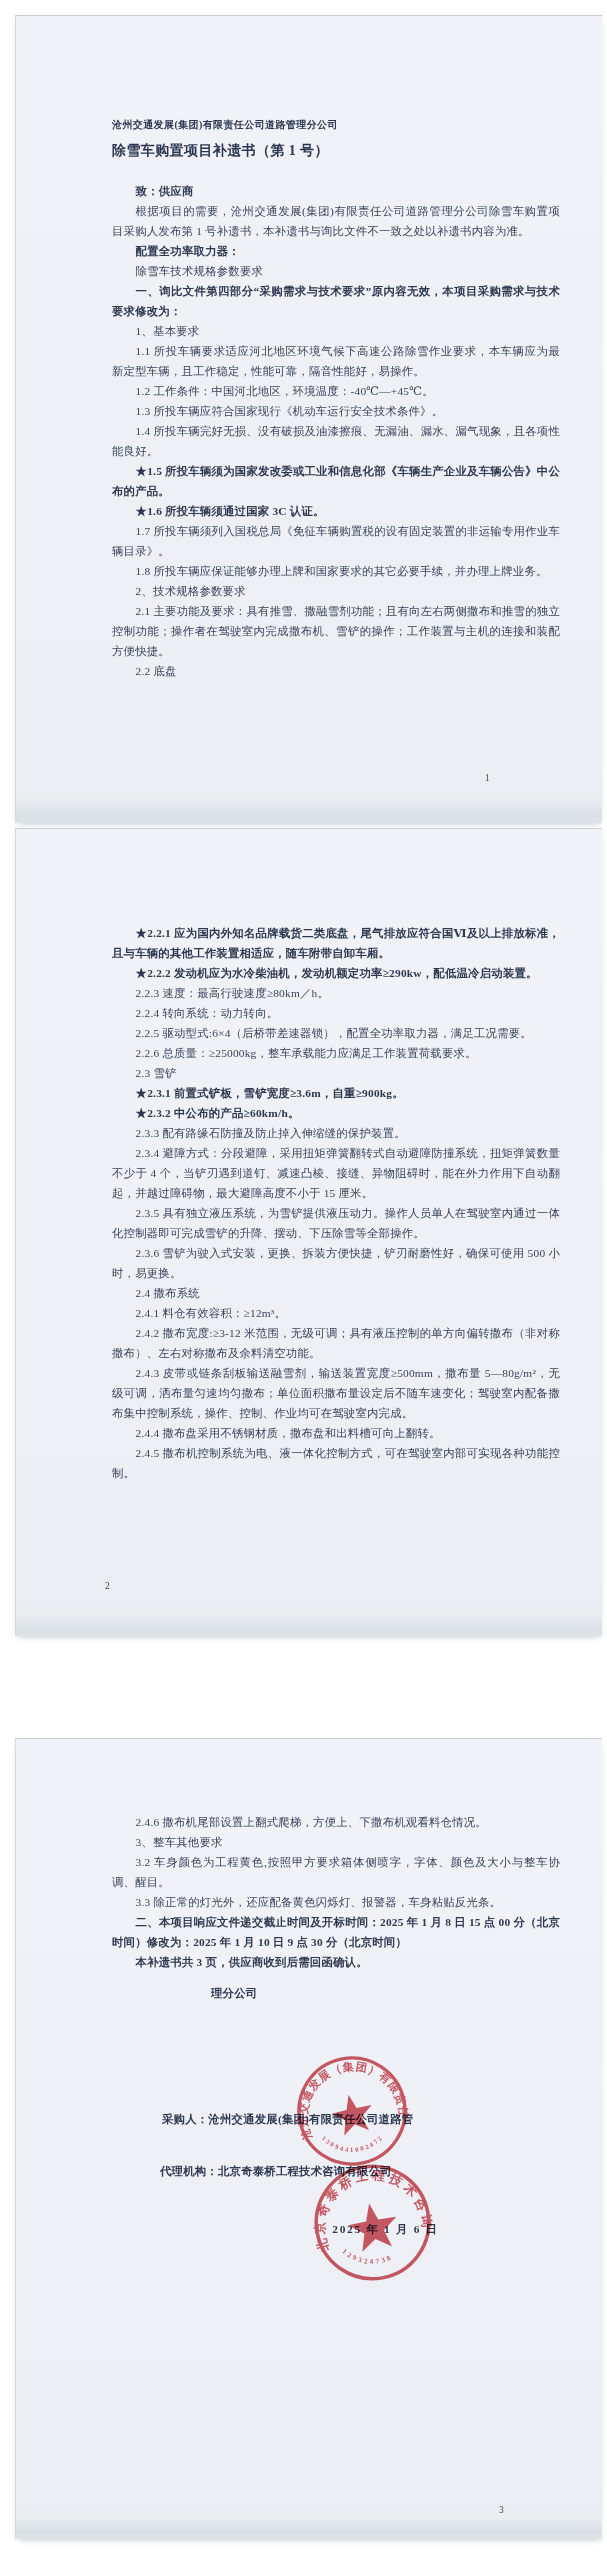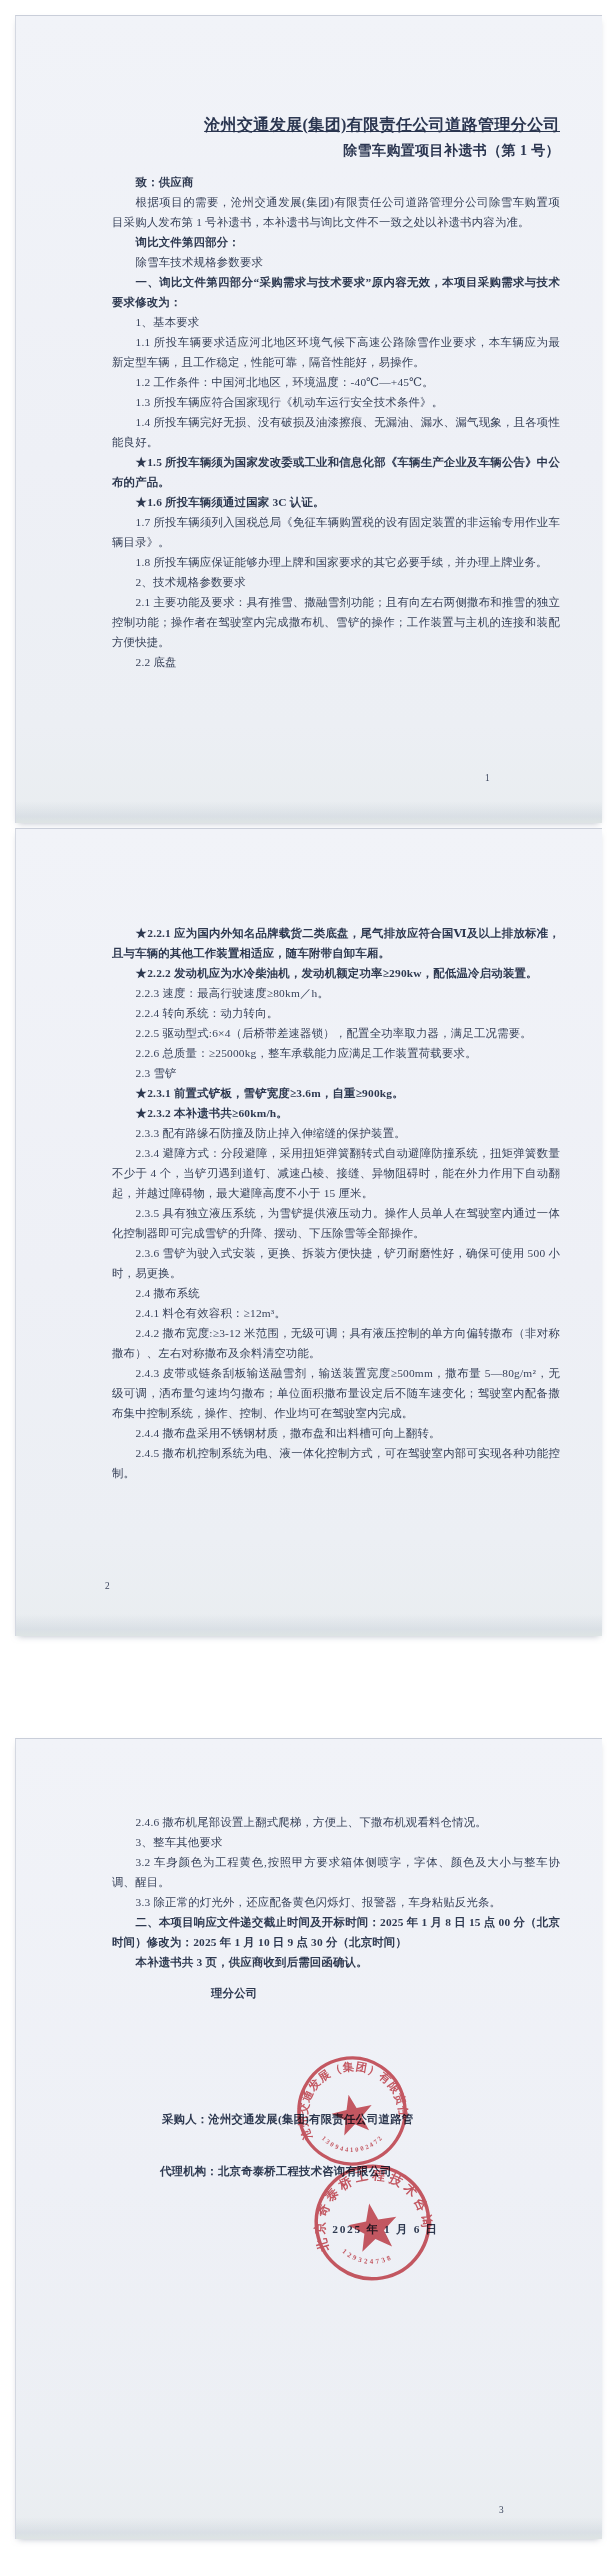--- a/index.html
+++ b/index.html
@@ -27,26 +27,26 @@
   #p1 .content{padding:96px 42px 0 96px;}
   #p2 .content{padding:94px 42px 0 96px;}
   #p3 .content{padding:73px 42px 0 96px;}
   .para{
     margin:0;font-size:11.4px;line-height:20px;color:#39435a;
     text-align:justify;text-indent:23.6px;letter-spacing:0.2px;
   }
   .para.b{font-weight:bold;color:#2e3950;}
   .para.nj{text-align:left;}
   .para.t1{
-    text-align:right;text-indent:0;font-weight:bold;color:#2b3650;
-    font-size:16px;line-height:26px;letter-spacing:0.4px;text-decoration:underline;
+    text-align:left;text-indent:0;font-weight:bold;color:#2b3650;
+    font-size:10px;line-height:26px;letter-spacing:0.4px;
   }
   .para.t2{
-    text-align:right;text-indent:0;font-weight:bold;color:#2b3650;
-    font-size:14px;line-height:25px;margin-bottom:9px;letter-spacing:0.4px;
+    text-align:left;text-indent:0;font-weight:bold;color:#2b3650;
+    font-size:14px;line-height:25px;margin-bottom:18px;letter-spacing:0.4px;
   }
   .para.sg1{margin-top:106px;margin-left:50px;text-indent:0;text-align:left;font-weight:bold;color:#2e3950;}
   .para.sg2{margin-top:11px;margin-left:99px;text-indent:0;text-align:left;font-weight:bold;color:#2e3950;}
   .para.sg3{margin-top:32px;margin-left:48px;text-indent:0;text-align:left;font-weight:bold;color:#2e3950;}
   .para.sg4{margin-top:38px;margin-left:99px;text-indent:0;text-align:center;font-weight:bold;color:#2e3950;letter-spacing:1.7px;}
   .page-number{
     position:absolute;font-size:9.3px;color:#3a445c;line-height:10px;
   }
   #p1 .page-number{left:469px;top:757px;}
   #p2 .page-number{left:89px;top:752px;}
@@ -62,21 +62,21 @@
 </style>
 </head>
 <body>
 
 <section class="page" id="p1">
   <div class="content">
       <p class="para t1">沧州交通发展(集团)有限责任公司道路管理分公司</p>
       <p class="para t2">除雪车购置项目补遗书（第 1 号）</p>
       <p class="para b nj">致：供应商</p>
       <p class="para">根据项目的需要，沧州交通发展(集团)有限责任公司道路管理分公司除雪车购置项目采购人发布第 1 号补遗书，本补遗书与询比文件不一致之处以补遗书内容为准。</p>
-      <p class="para b nj">询比文件第四部分：</p>
+      <p class="para b nj">配置全功率取力器：</p>
       <p class="para nj">除雪车技术规格参数要求</p>
       <p class="para b">一、询比文件第四部分“采购需求与技术要求”原内容无效，本项目采购需求与技术要求修改为：</p>
       <p class="para nj">1、基本要求</p>
       <p class="para">1.1 所投车辆要求适应河北地区环境气候下高速公路除雪作业要求，本车辆应为最 新定型车辆，且工作稳定，性能可靠，隔音性能好，易操作。</p>
       <p class="para nj">1.2 工作条件：中国河北地区，环境温度：-40℃—+45℃。</p>
       <p class="para nj">1.3 所投车辆应符合国家现行《机动车运行安全技术条件》。</p>
       <p class="para">1.4 所投车辆完好无损、没有破损及油漆擦痕、无漏油、漏水、漏气现象，且各项性能良好。</p>
       <p class="para b">★1.5 所投车辆须为国家发改委或工业和信息化部《车辆生产企业及车辆公告》中公布的产品。</p>
       <p class="para b nj">★1.6 所投车辆须通过国家 3C 认证。</p>
       <p class="para">1.7 所投车辆须列入国税总局《免征车辆购置税的设有固定装置的非运输专用作业车辆目录》。</p>
@@ -91,21 +91,21 @@
 <section class="page" id="p2">
   <div class="content">
       <p class="para b">★2.2.1 应为国内外知名品牌载货二类底盘，尾气排放应符合国Ⅵ及以上排放标准，且与车辆的其他工作装置相适应，随车附带自卸车厢。</p>
       <p class="para b">★2.2.2 发动机应为水冷柴油机，发动机额定功率≥290kw，配低温冷启动装置。</p>
       <p class="para nj">2.2.3 速度：最高行驶速度≥80km／h。</p>
       <p class="para nj">2.2.4 转向系统：动力转向。</p>
       <p class="para">2.2.5 驱动型式:6×4（后桥带差速器锁），配置全功率取力器，满足工况需要。</p>
       <p class="para nj">2.2.6 总质量：≥25000kg，整车承载能力应满足工作装置荷载要求。</p>
       <p class="para nj">2.3 雪铲</p>
       <p class="para b nj">★2.3.1 前置式铲板，雪铲宽度≥3.6m，自重≥900kg。</p>
-      <p class="para b nj">★2.3.2 本补遗书共≥60km/h。</p>
+      <p class="para b nj">★2.3.2 中公布的产品≥60km/h。</p>
       <p class="para nj">2.3.3 配有路缘石防撞及防止掉入伸缩缝的保护装置。</p>
       <p class="para">2.3.4 避障方式：分段避障，采用扭矩弹簧翻转式自动避障防撞系统，扭矩弹簧数量不少于 4 个，当铲刃遇到道钉、减速凸棱、接缝、异物阻碍时，能在外力作用下自动翻起，并越过障碍物，最大避障高度不小于 15 厘米。</p>
       <p class="para">2.3.5 具有独立液压系统，为雪铲提供液压动力。操作人员单人在驾驶室内通过一体化控制器即可完成雪铲的升降、摆动、下压除雪等全部操作。</p>
       <p class="para">2.3.6 雪铲为驶入式安装，更换、拆装方便快捷，铲刃耐磨性好，确保可使用 500 小时，易更换。</p>
       <p class="para nj">2.4 撒布系统</p>
       <p class="para nj">2.4.1 料仓有效容积：≥12m³。</p>
       <p class="para">2.4.2 撒布宽度:≥3-12 米范围，无级可调；具有液压控制的单方向偏转撒布（非对称撒布）、左右对称撒布及余料清空功能。</p>
       <p class="para">2.4.3 皮带或链条刮板输送融雪剂，输送装置宽度≥500mm，撒布量 5—80g/m²，无级可调，洒布量匀速均匀撒布；单位面积撒布量设定后不随车速变化；驾驶室内配备撒布集中控制系统，操作、控制、作业均可在驾驶室内完成。</p>
       <p class="para">2.4.4 撒布盘采用不锈钢材质，撒布盘和出料槽可向上翻转。</p>
       <p class="para">2.4.5 撒布机控制系统为电、液一体化控制方式，可在驾驶室内部可实现各种功能控制。</p>

